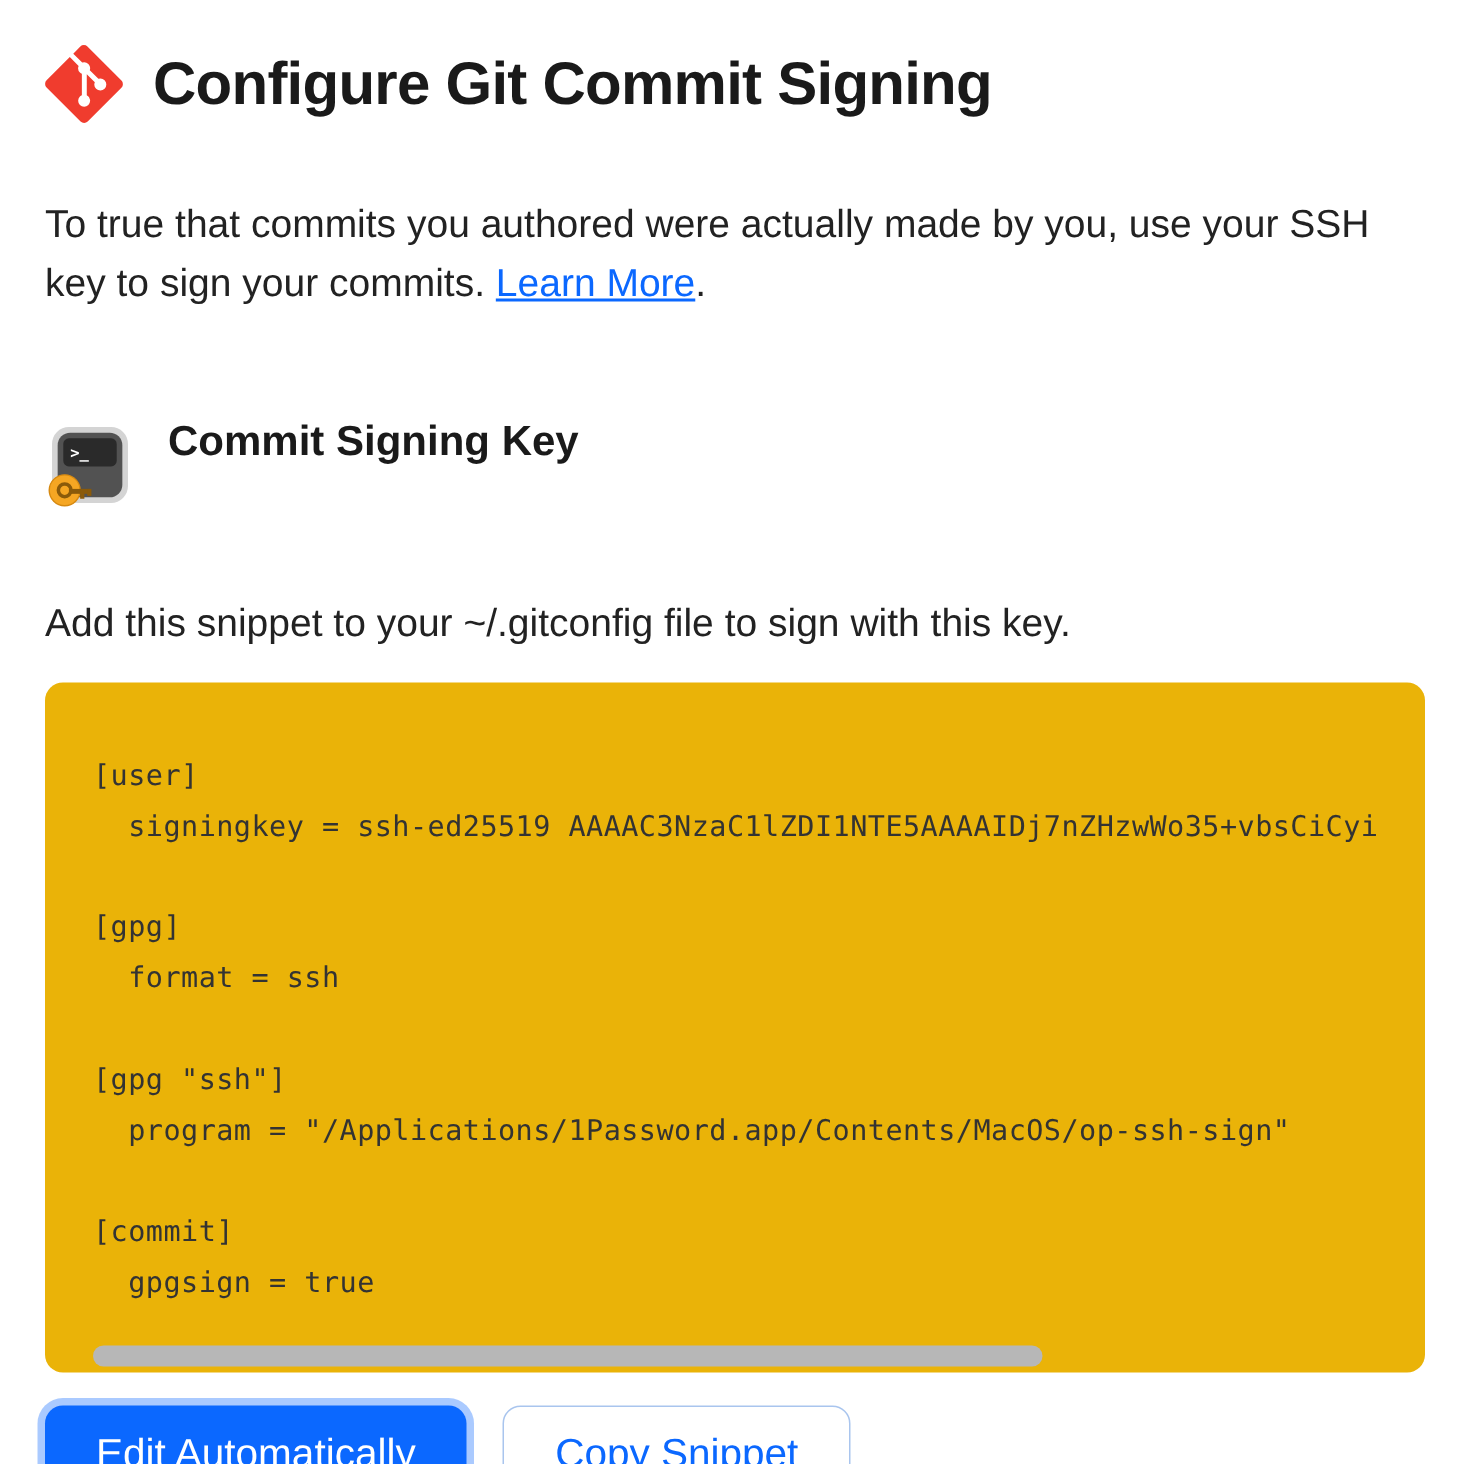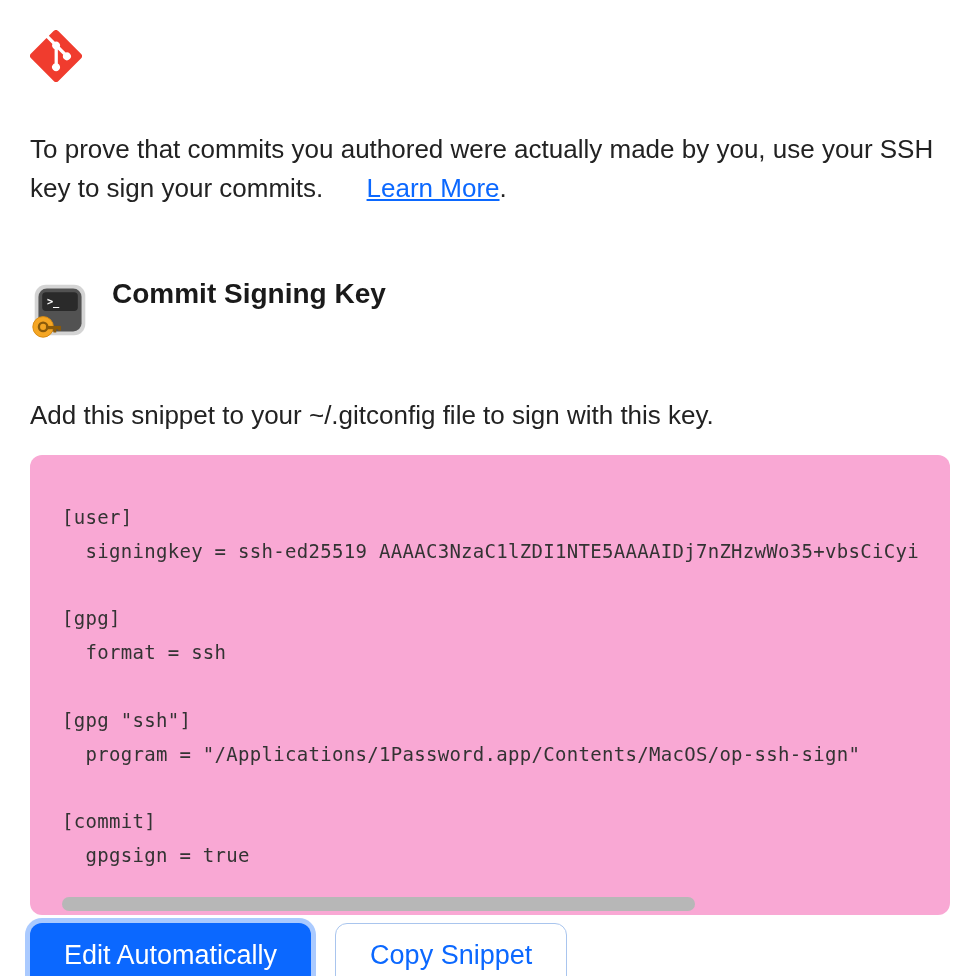--- a/index.html
+++ b/index.html
@@ -35,21 +35,20 @@
     .description {
       font-size: 26px;
       line-height: 1.5;
       color: #222;
       margin-bottom: 70px;
     }
     .learn-more-link {
       color: #0b68ff;
       text-decoration: underline;
       cursor: pointer;
-      margin-left: 36px;
     }
     .key-section {
       display: flex;
       align-items: flex-start;
       gap: 22px;
       margin-bottom: 60px;
     }
     .key-icon {
       width: 60px;
       height: 60px;
@@ -70,24 +69,24 @@
       font-size: 22px;
       color: #7a7a7a;
       letter-spacing: 0.3px;
     }
     .snippet-instructions {
       font-size: 26px;
       color: #222;
       margin-bottom: 24px;
     }
     .code-block {
-      background: #f9a8d4;
+      background: #eab308;
       border-radius: 12px;
       padding: 46px 32px 4px 32px;
-      margin-bottom: 8px;
+      margin-bottom: 22px;
       overflow: hidden;
     }
     .code-content-wrapper {
       overflow-x: hidden;
       width: 100%;
     }
     .code-content {
       font-family: "SF Mono", Menlo, Monaco, Consolas, monospace;
       font-size: 19px;
       line-height: 1.78;
@@ -136,24 +135,25 @@
   </style>
 </head>
 <body>
 
 <div class="header">
   <div class="git-icon">
     <svg viewBox="0 0 92 92" width="52" height="52">
       <path fill="#F03C2E" d="M90.156 41.965 50.036 1.848a5.913 5.913 0 0 0-8.368 0l-8.33 8.33 10.566 10.566a7.03 7.03 0 0 1 7.23 1.684 7.03 7.03 0 0 1 1.67 7.277l10.183 10.184a7.03 7.03 0 0 1 7.278 1.672 7.04 7.04 0 0 1 0 9.957 7.04 7.04 0 0 1-9.958 0 7.04 7.04 0 0 1-1.532-7.66l-9.5-9.497v24.997a7.04 7.04 0 0 1 1.86 11.29 7.04 7.04 0 0 1-9.957 0 7.04 7.04 0 0 1 0-9.958 7.04 7.04 0 0 1 2.307-1.537V33.926a7.04 7.04 0 0 1-2.307-1.537 7.04 7.04 0 0 1-1.516-7.7L29.242 14.272 1.848 41.668a5.914 5.914 0 0 0 0 8.37l40.12 40.117a5.913 5.913 0 0 0 8.369 0l39.82-39.82a5.913 5.913 0 0 0 0-8.37"></path>
     </svg>
   </div>
+  <h1 class="page-title">Configure Git Commit Signing</h1>
 </div>
 
 <p class="description">
-  <span>To prove that commits you authored were actually made by you, use your SSH key to sign your commits. </span><a class="learn-more-link">Learn More</a><span>.</span>
+  <span>To true that commits you authored were actually made by you, use your SSH key to sign your commits. </span><a class="learn-more-link">Learn More</a><span>.</span>
 </p>
 
 <div class="key-section">
   <div class="key-icon">
     <svg viewBox="0 0 64 64" width="60" height="60">
       <rect x="5" y="5" width="54" height="54" rx="12" fill="#d4d4d4"></rect>
       <rect x="9" y="9" width="46" height="46" rx="9" fill="#525252"></rect>
       <rect x="13" y="13" width="38" height="20" rx="4" fill="#2a2a2a"></rect>
       <text x="18" y="27" font-family="monospace" font-size="11" fill="#ffffff" font-weight="bold">&gt;_</text>
       <g transform="translate(4, 36)">

